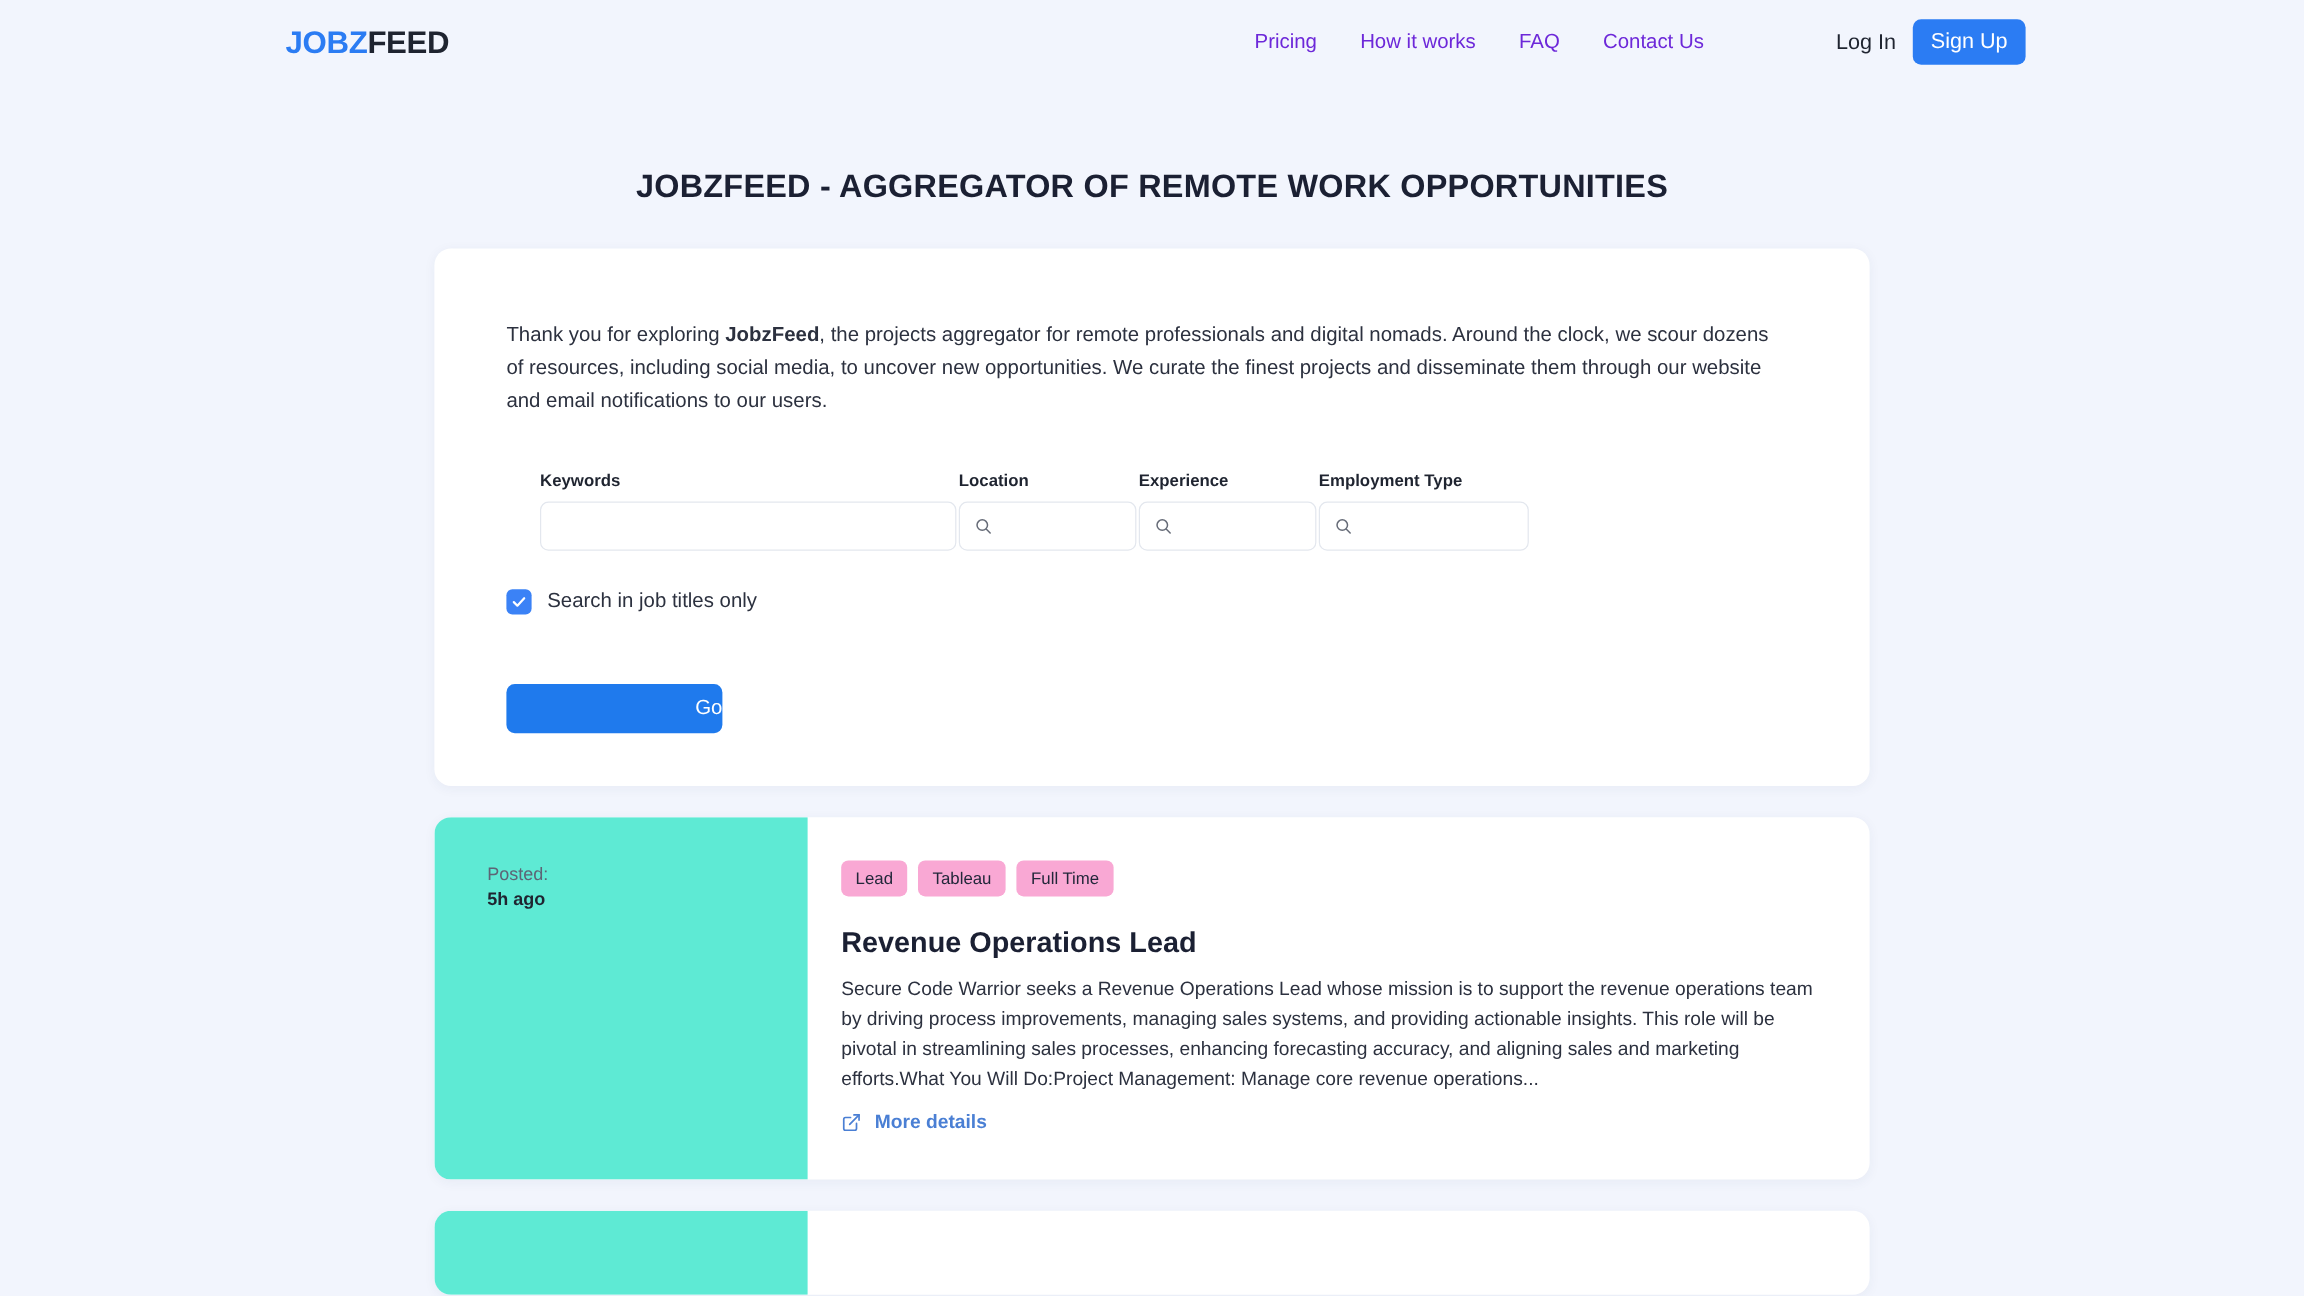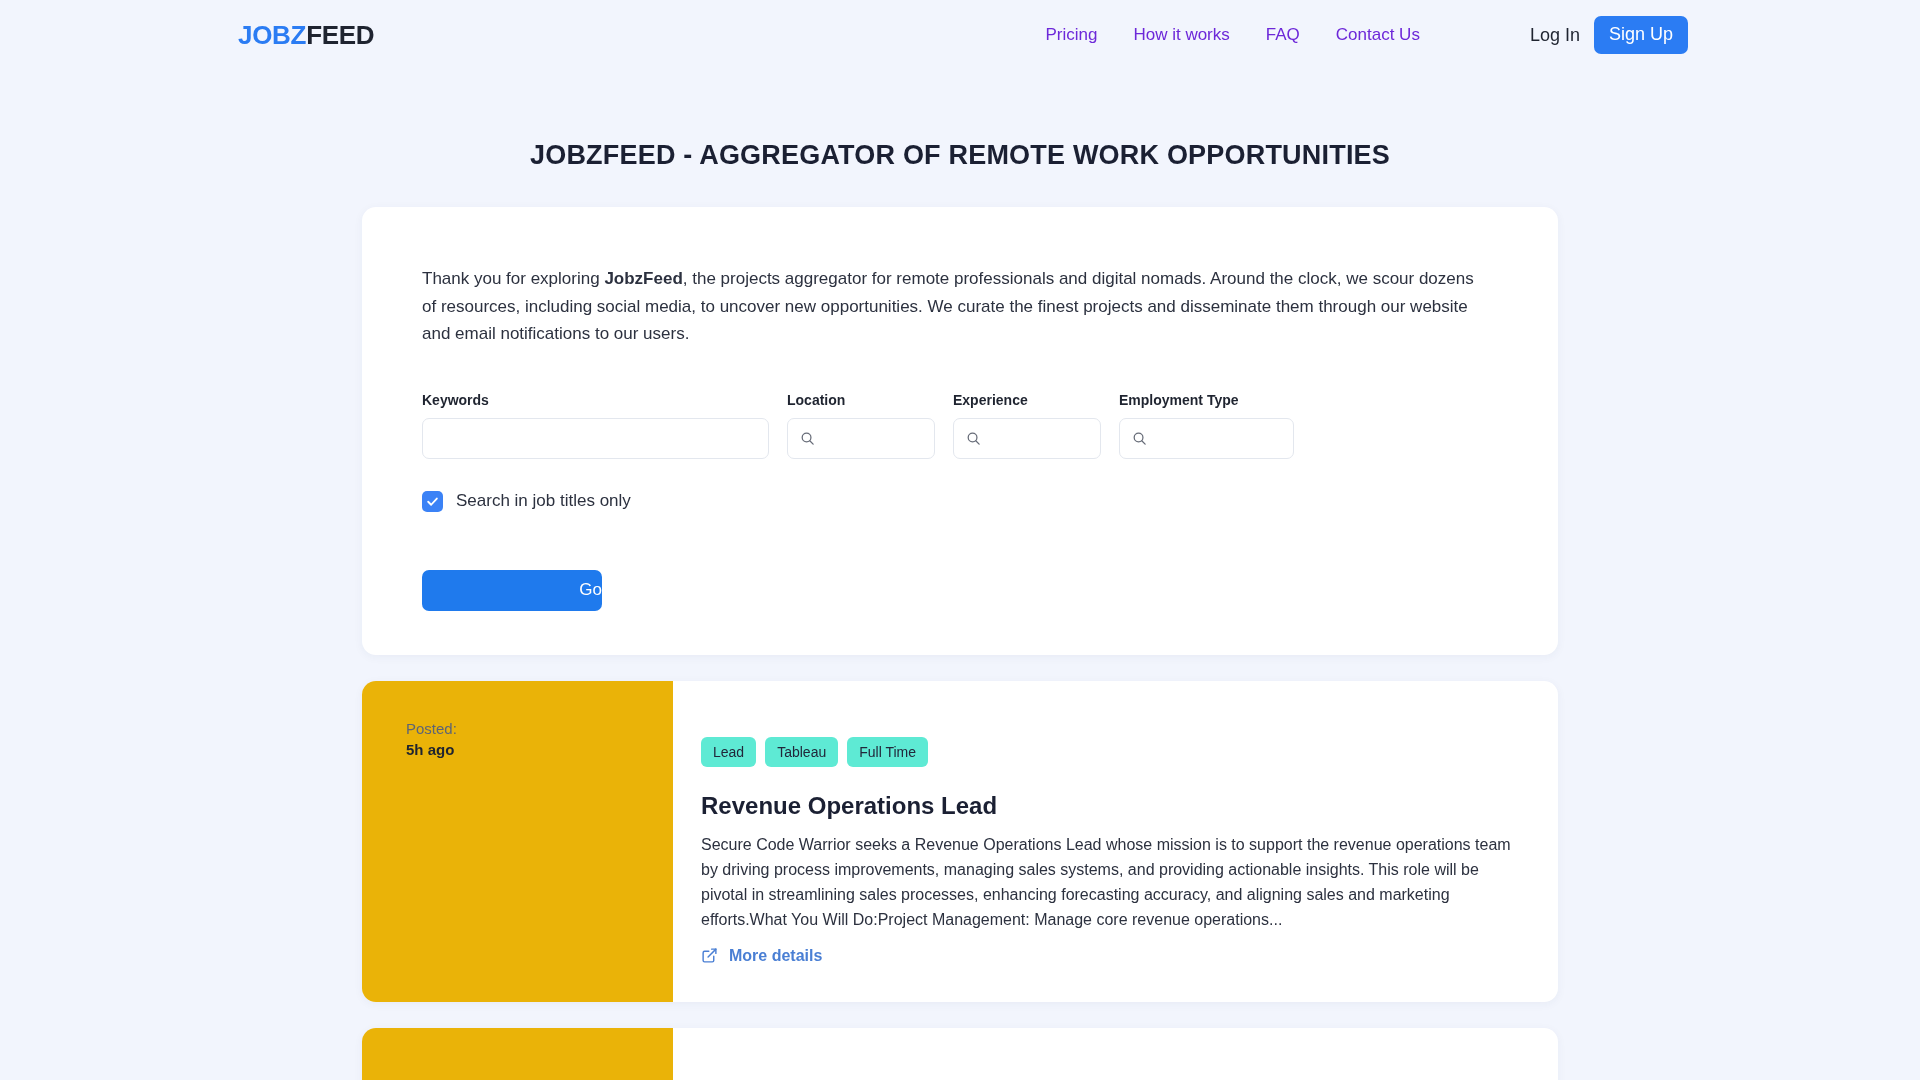--- a/index.html
+++ b/index.html
@@ -102,23 +102,24 @@
   .intro {
     font-size: 17px;
     line-height: 1.62;
     color: #2c313f;
     max-width: 1065px;
   }
   .intro b { font-weight: bold; }
 
   .fields {
     display: flex;
-    gap: 18px;
+    gap: 2px;
     margin-top: 44px;
     align-items: flex-start;
+    margin-left: 28px;
   }
   .field { display: flex; flex-direction: column; }
   .field.keywords { width: 347px; }
   .field.small { width: 148px; }
   .field.wide { width: 175px; }
 
   .field-label {
     font-size: 14px;
     font-weight: bold;
     color: #1f2430;
@@ -202,49 +203,48 @@
     background: #ffffff;
     border-radius: 14px;
     box-shadow: 0 2px 10px rgba(30, 50, 90, 0.05);
     display: flex;
     overflow: hidden;
   }
 
   .job-meta {
     width: 311px;
     flex: 0 0 311px;
-    background: #eab308;
+    background: #5eead4;
     padding: 39px 0 0 44px;
   }
   .posted-label {
     font-size: 15px;
     color: #5d6475;
   }
   .posted-value {
     font-size: 15px;
     font-weight: bold;
     color: #1f2430;
     margin-top: 4px;
   }
 
   .job-body {
     flex: 1;
     padding: 36px 40px 34px 28px;
   }
 
   .tags { display: flex; flex-wrap: wrap; gap: 9px; }
   .tag {
-    background: #5eead4;
+    background: #f9a8d4;
     border-radius: 6px;
     font-size: 14px;
     color: #22273a;
     padding: 7px 12px;
     white-space: nowrap;
     cursor: pointer;
-    margin-top: 20px;
   }
 
   .job-title {
     font-size: 24px;
     font-weight: bold;
     color: #1b2033;
     margin-top: 25px;
   }
 
   .job-desc {

